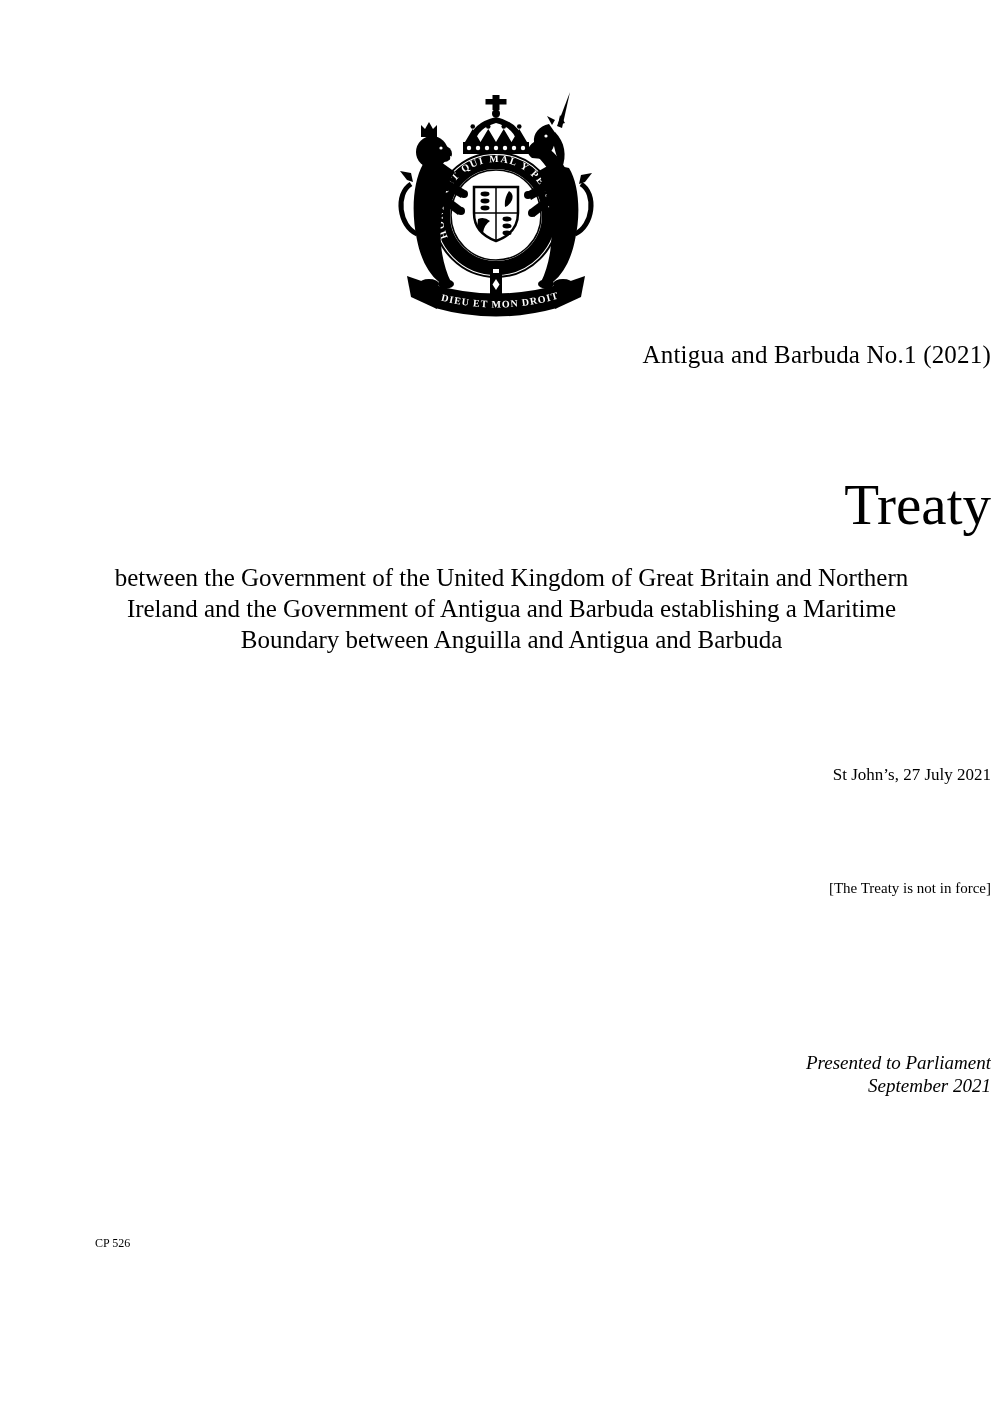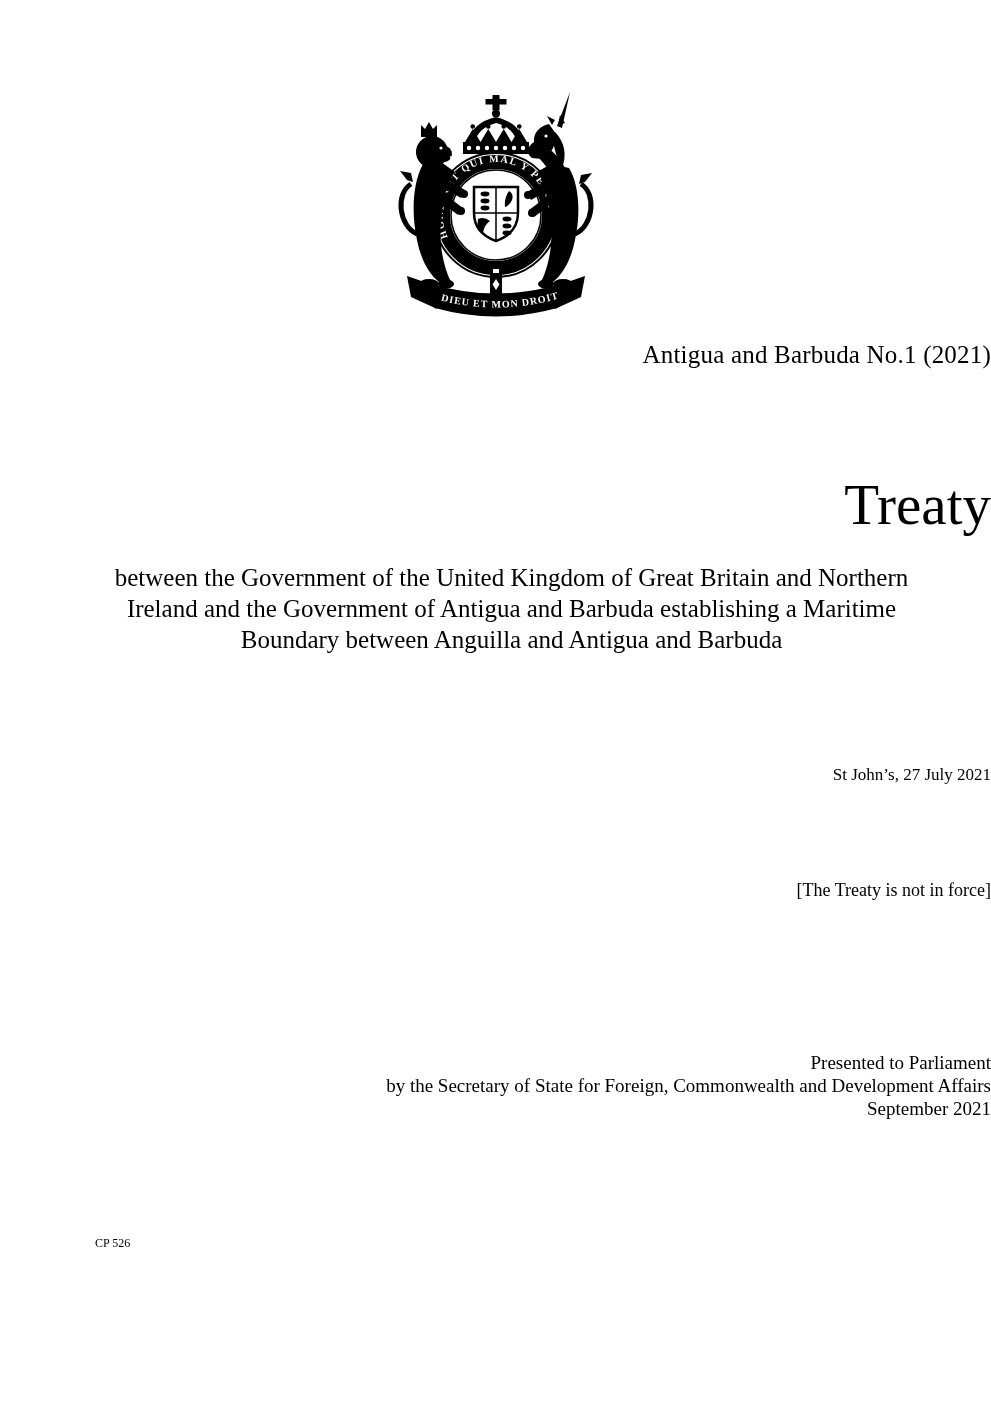--- a/index.html
+++ b/index.html
@@ -14,22 +14,22 @@
   .centered { position: absolute; left: 0; width: 100%; text-align: right; }
   .crest-wrap { position: absolute; top: 84px; left: 50%; transform: translateX(-50%); width: 252px; height: 246px; }
   .series-line { top: 341px; font-size: 25px; letter-spacing: 0.2px; }
   .doc-title { top: 472px; font-size: 57px; font-weight: 400; }
   .doc-subtitle {
     top: 562px; left: 50%; transform: translateX(-50%);
     position: absolute; width: 800px; text-align: center;
     font-size: 25px; line-height: 31px; margin-left: 16px;
   }
   .place-date { top: 765px; font-size: 17px; padding-left: 28px; }
-  .force-note { top: 880px; font-size: 18px; }
-  .presented { top: 1051px; font-size: 19px; line-height: 23px; }
+  .force-note { top: 880px; font-size: 15px; }
+  .presented { top: 1051px; font-size: 19px; line-height: 23px; font-style: italic; }
   .cp-number { position: absolute; top: 1236px; left: 95px; font-size: 12px; }
   svg text { font-family: "Liberation Serif", "DejaVu Serif", serif; }
 </style>
 </head>
 <body>
 
 <div class="crest-wrap">
   <svg viewBox="0 0 250 246" width="252" height="246" aria-hidden="true">
 
     <g>
@@ -136,17 +136,16 @@
 <div class="centered doc-title">Treaty</div>
 
 <div class="doc-subtitle">between the Government of the United Kingdom of Great Britain and Northern Ireland and the Government of Antigua and Barbuda establishing a Maritime Boundary between Anguilla and Antigua and Barbuda</div>
 
 <div class="centered place-date">St John’s, 27 July 2021</div>
 
 <div class="centered force-note">[The Treaty is not in force]</div>
 
 <div class="centered presented">
   <div>Presented to Parliament</div>
-  <div>by the Secretary of State for Foreign, Commonwealth and Development Affairs</div>
   <div>September 2021</div>
 </div>
 
 <div class="cp-number">CP 526</div>
 
 </body></html>

